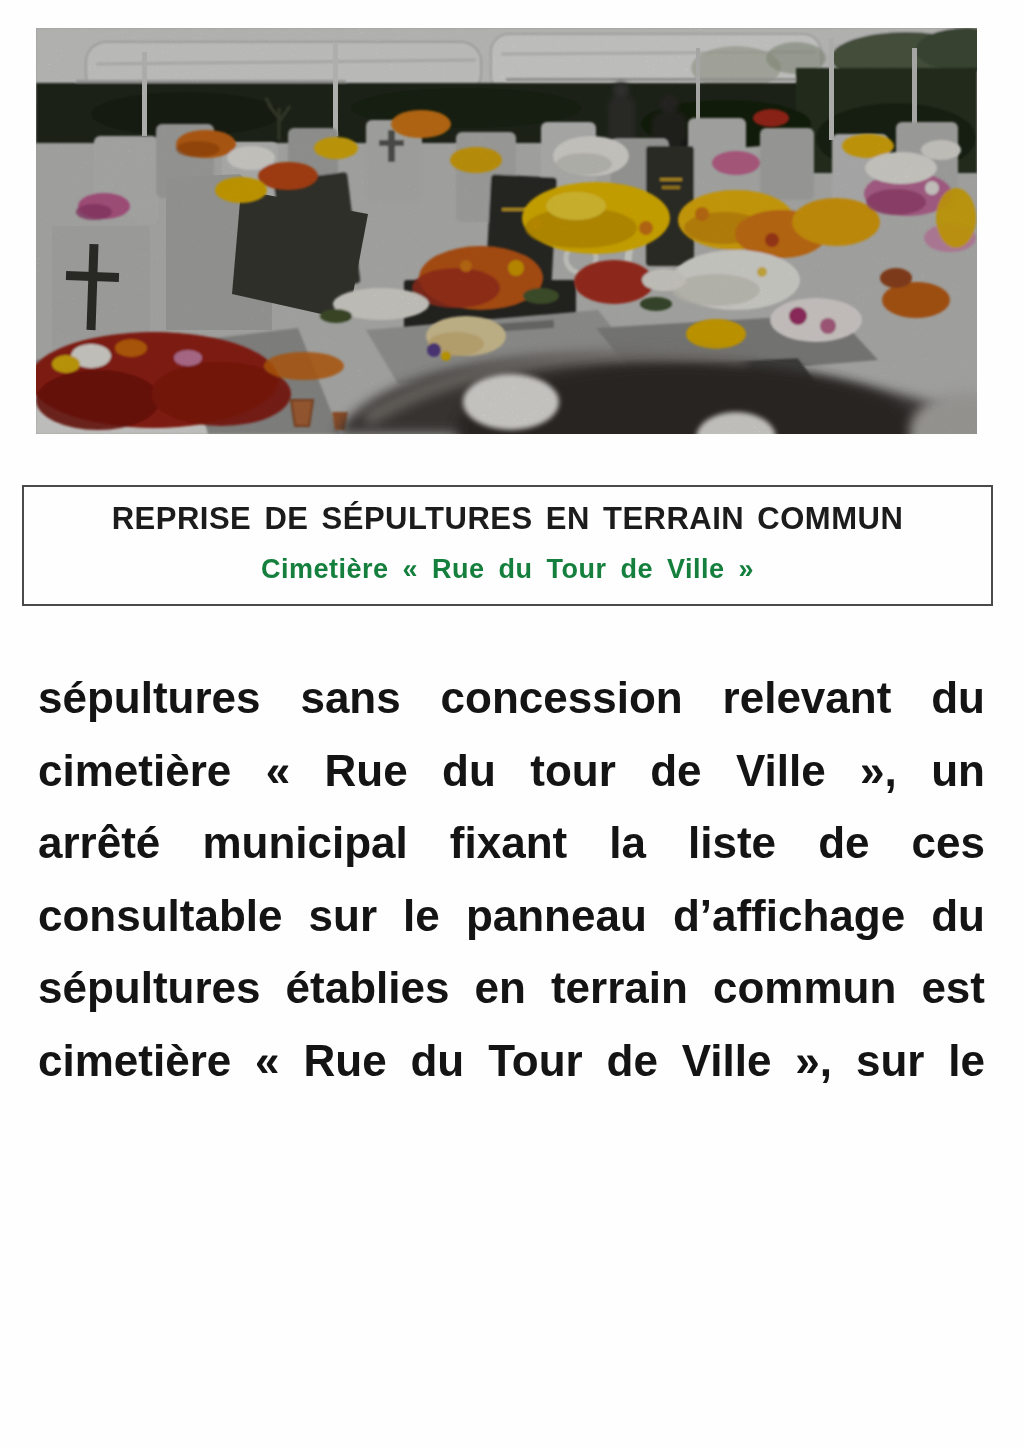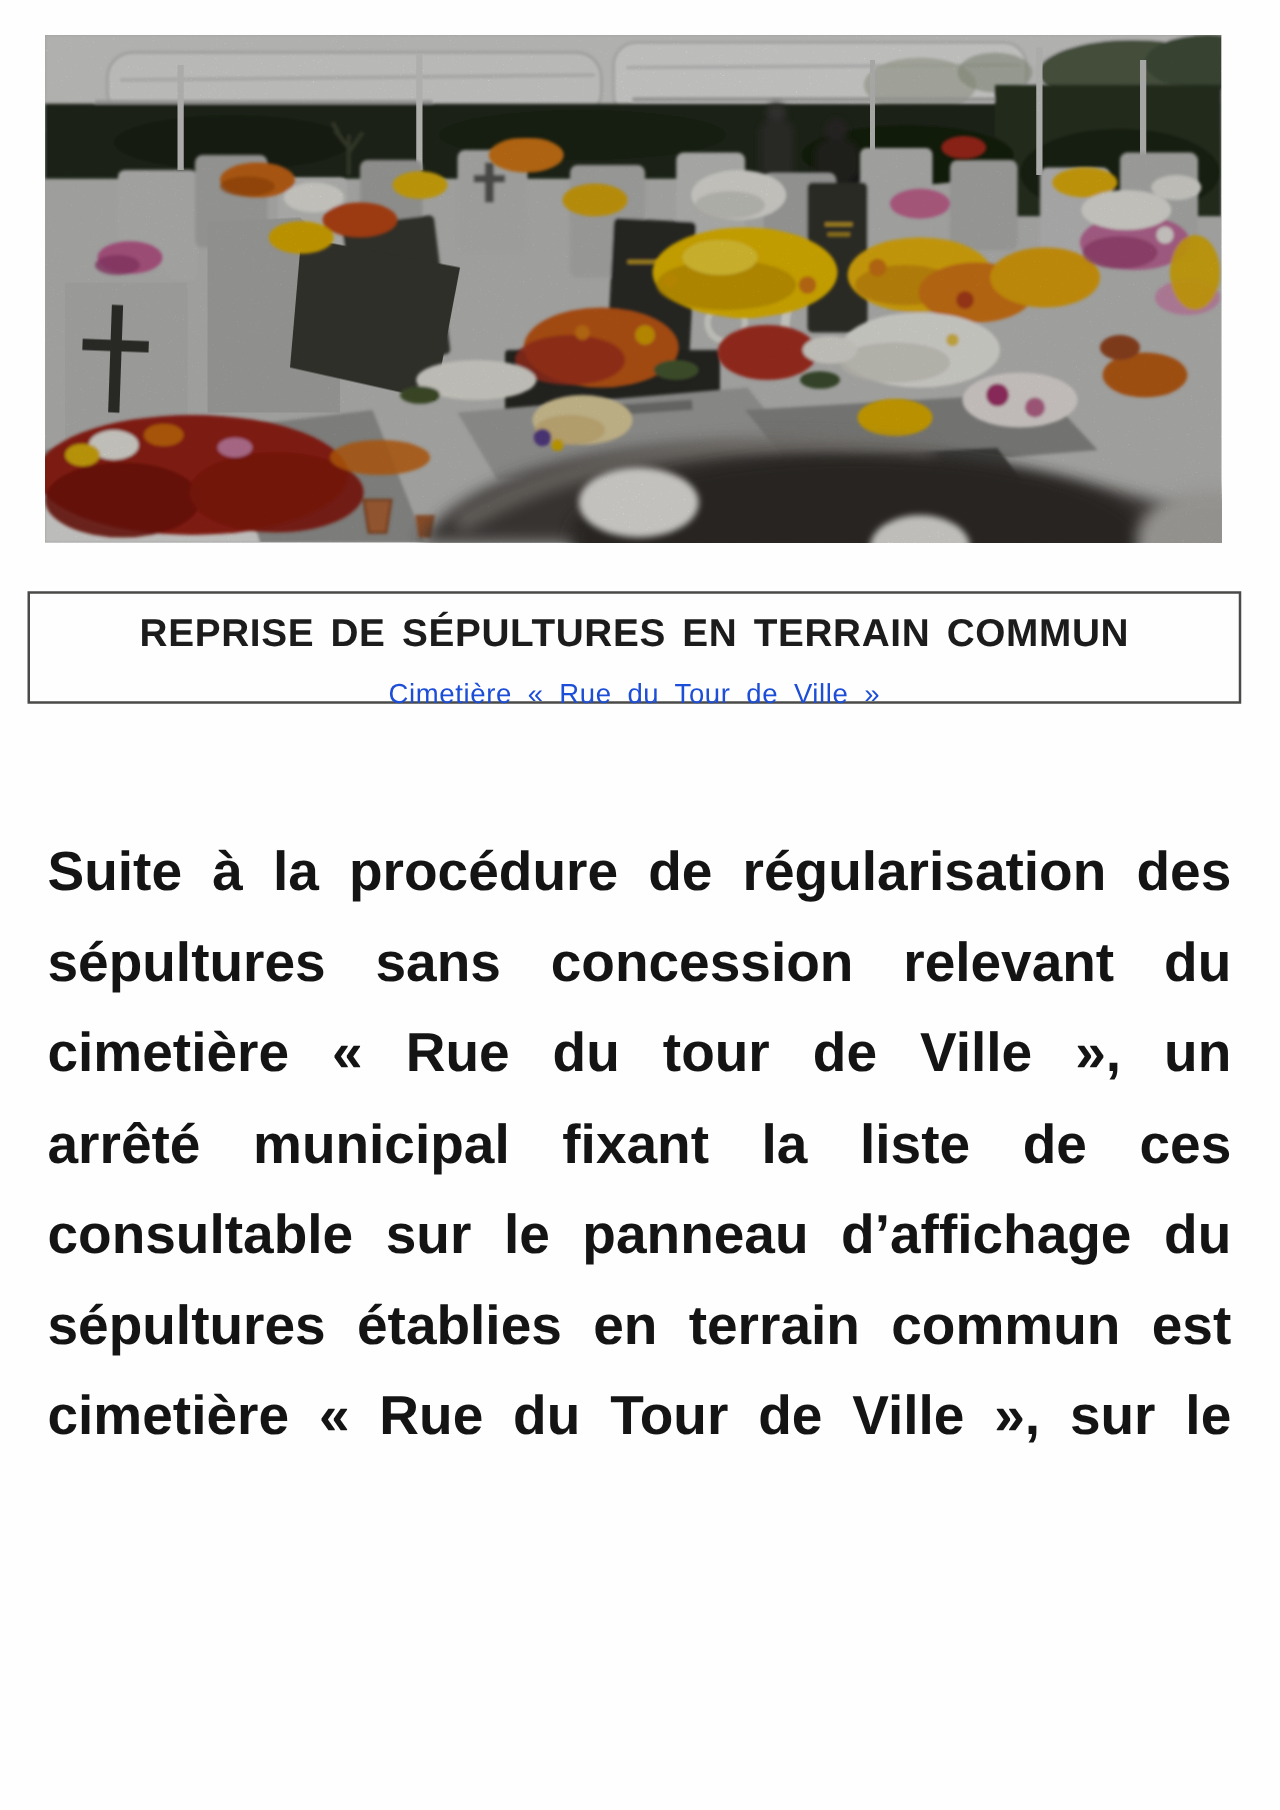--- a/index.html
+++ b/index.html
@@ -18,43 +18,43 @@
     top: 28px;
     width: 941px;
     height: 406px;
     margin: 0;
     overflow: hidden;
   }
   .photo svg { display: block; width: 100%; height: 100%; }
   .title-box {
     position: absolute;
     left: 22px;
-    top: 473px;
+    top: 485px;
     width: 971px;
-    height: 90px;
+    height: 121px;
     box-sizing: border-box;
     border: 2px solid #4a4a48;
     text-align: center;
     background: #fefefe;
   }
   .title-box h1 {
     margin: 14px 10px 0;
     font-size: 31px;
     font-weight: bold;
     letter-spacing: 0.5px;
     word-spacing: 4px;
     color: #1c1c1c;
   }
   .title-box h2 {
     margin: 17px 10px 0;
-    font-size: 22px;
-    font-weight: normal;
+    font-size: 27px;
+    font-weight: bold;
     letter-spacing: 0.5px;
     word-spacing: 6px;
-    color: #1d4ed8;
+    color: #15803d;
   }
   .body-text {
     position: absolute;
     left: 38px;
     top: 662px;
     width: 947px;
   }
   .body-text p.line {
     margin: 0;
     font-size: 44px;
@@ -276,21 +276,20 @@
       <rect x="0" y="0" width="941" height="406" filter="url(#grain)" opacity="0.20"></rect>
     </svg>
   </figure>
 
   <section class="title-box">
     <h1>REPRISE DE SÉPULTURES EN TERRAIN COMMUN</h1>
     <h2>Cimetière « Rue du Tour de Ville »</h2>
   </section>
 
   <section class="body-text">
-    <p class="line">Suite à la procédure de régularisation des</p>
     <p class="line">sépultures sans concession relevant du</p>
     <p class="line">cimetière « Rue du tour de Ville », un</p>
     <p class="line">arrêté municipal fixant la liste de ces</p>
     <p class="line">consultable sur le panneau d’affichage du</p>
     <p class="line">sépultures établies en terrain commun est</p>
     <p class="line">cimetière « Rue du Tour de Ville », sur le</p>
   </section>
 
 </div>
 

